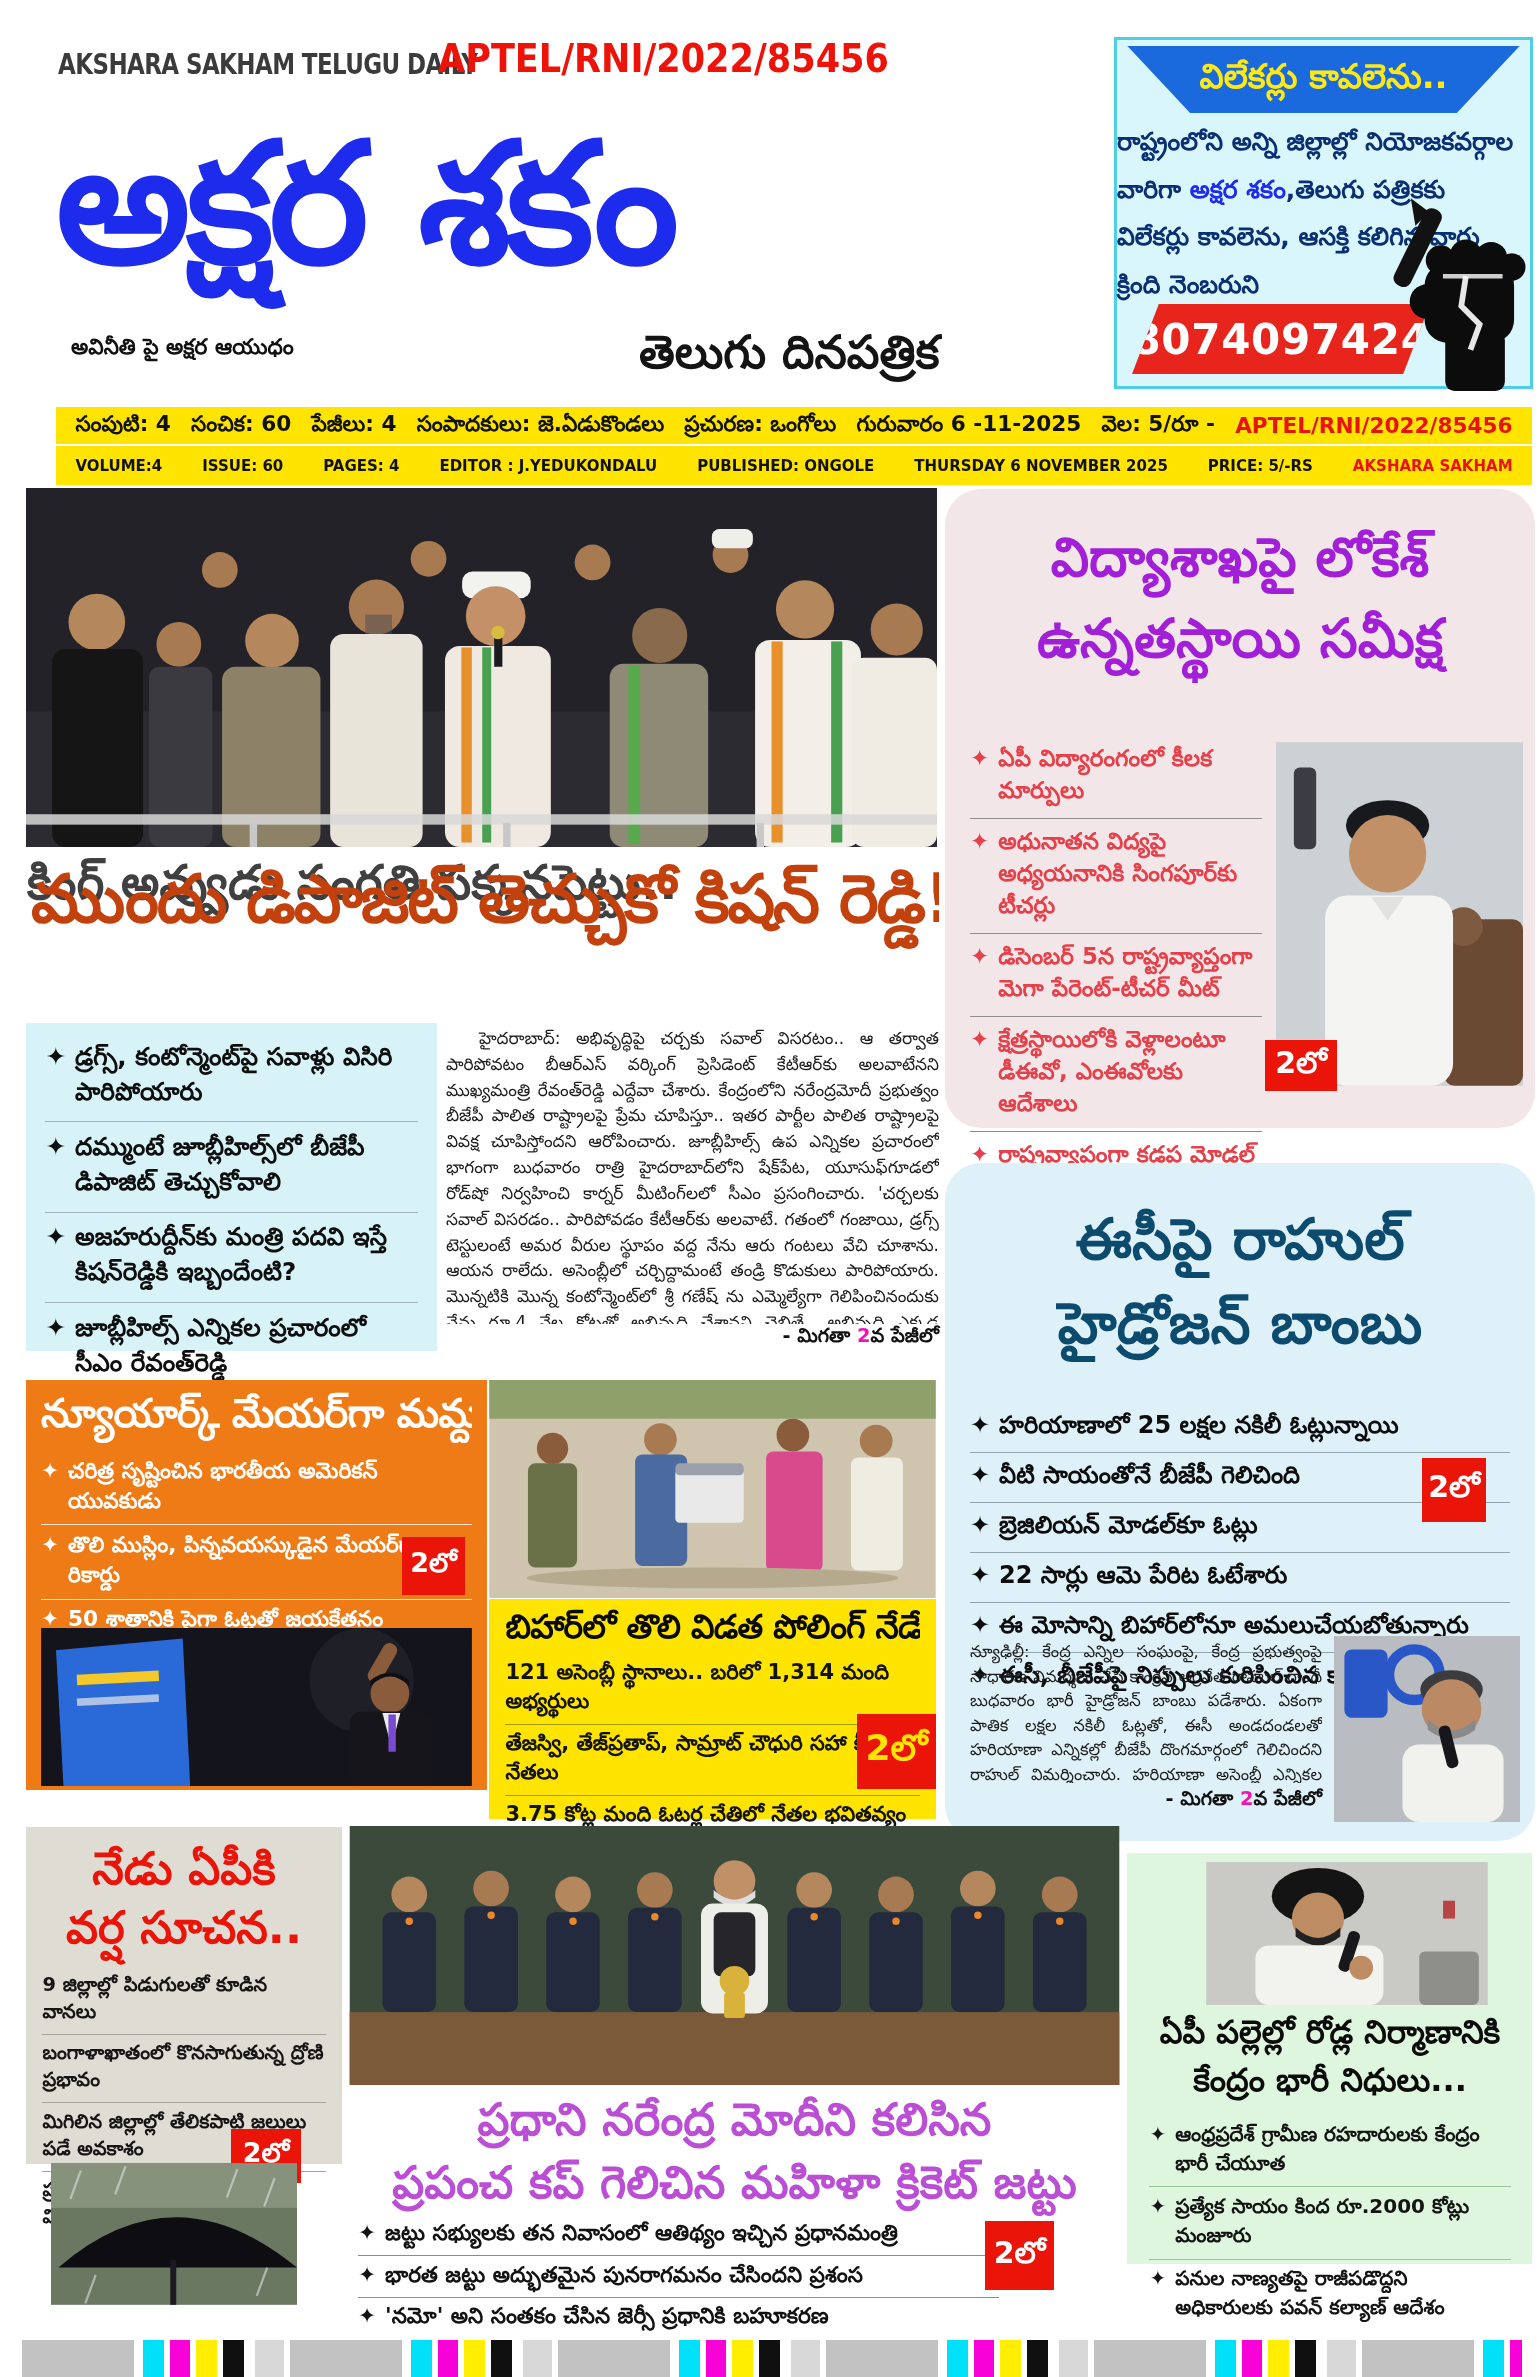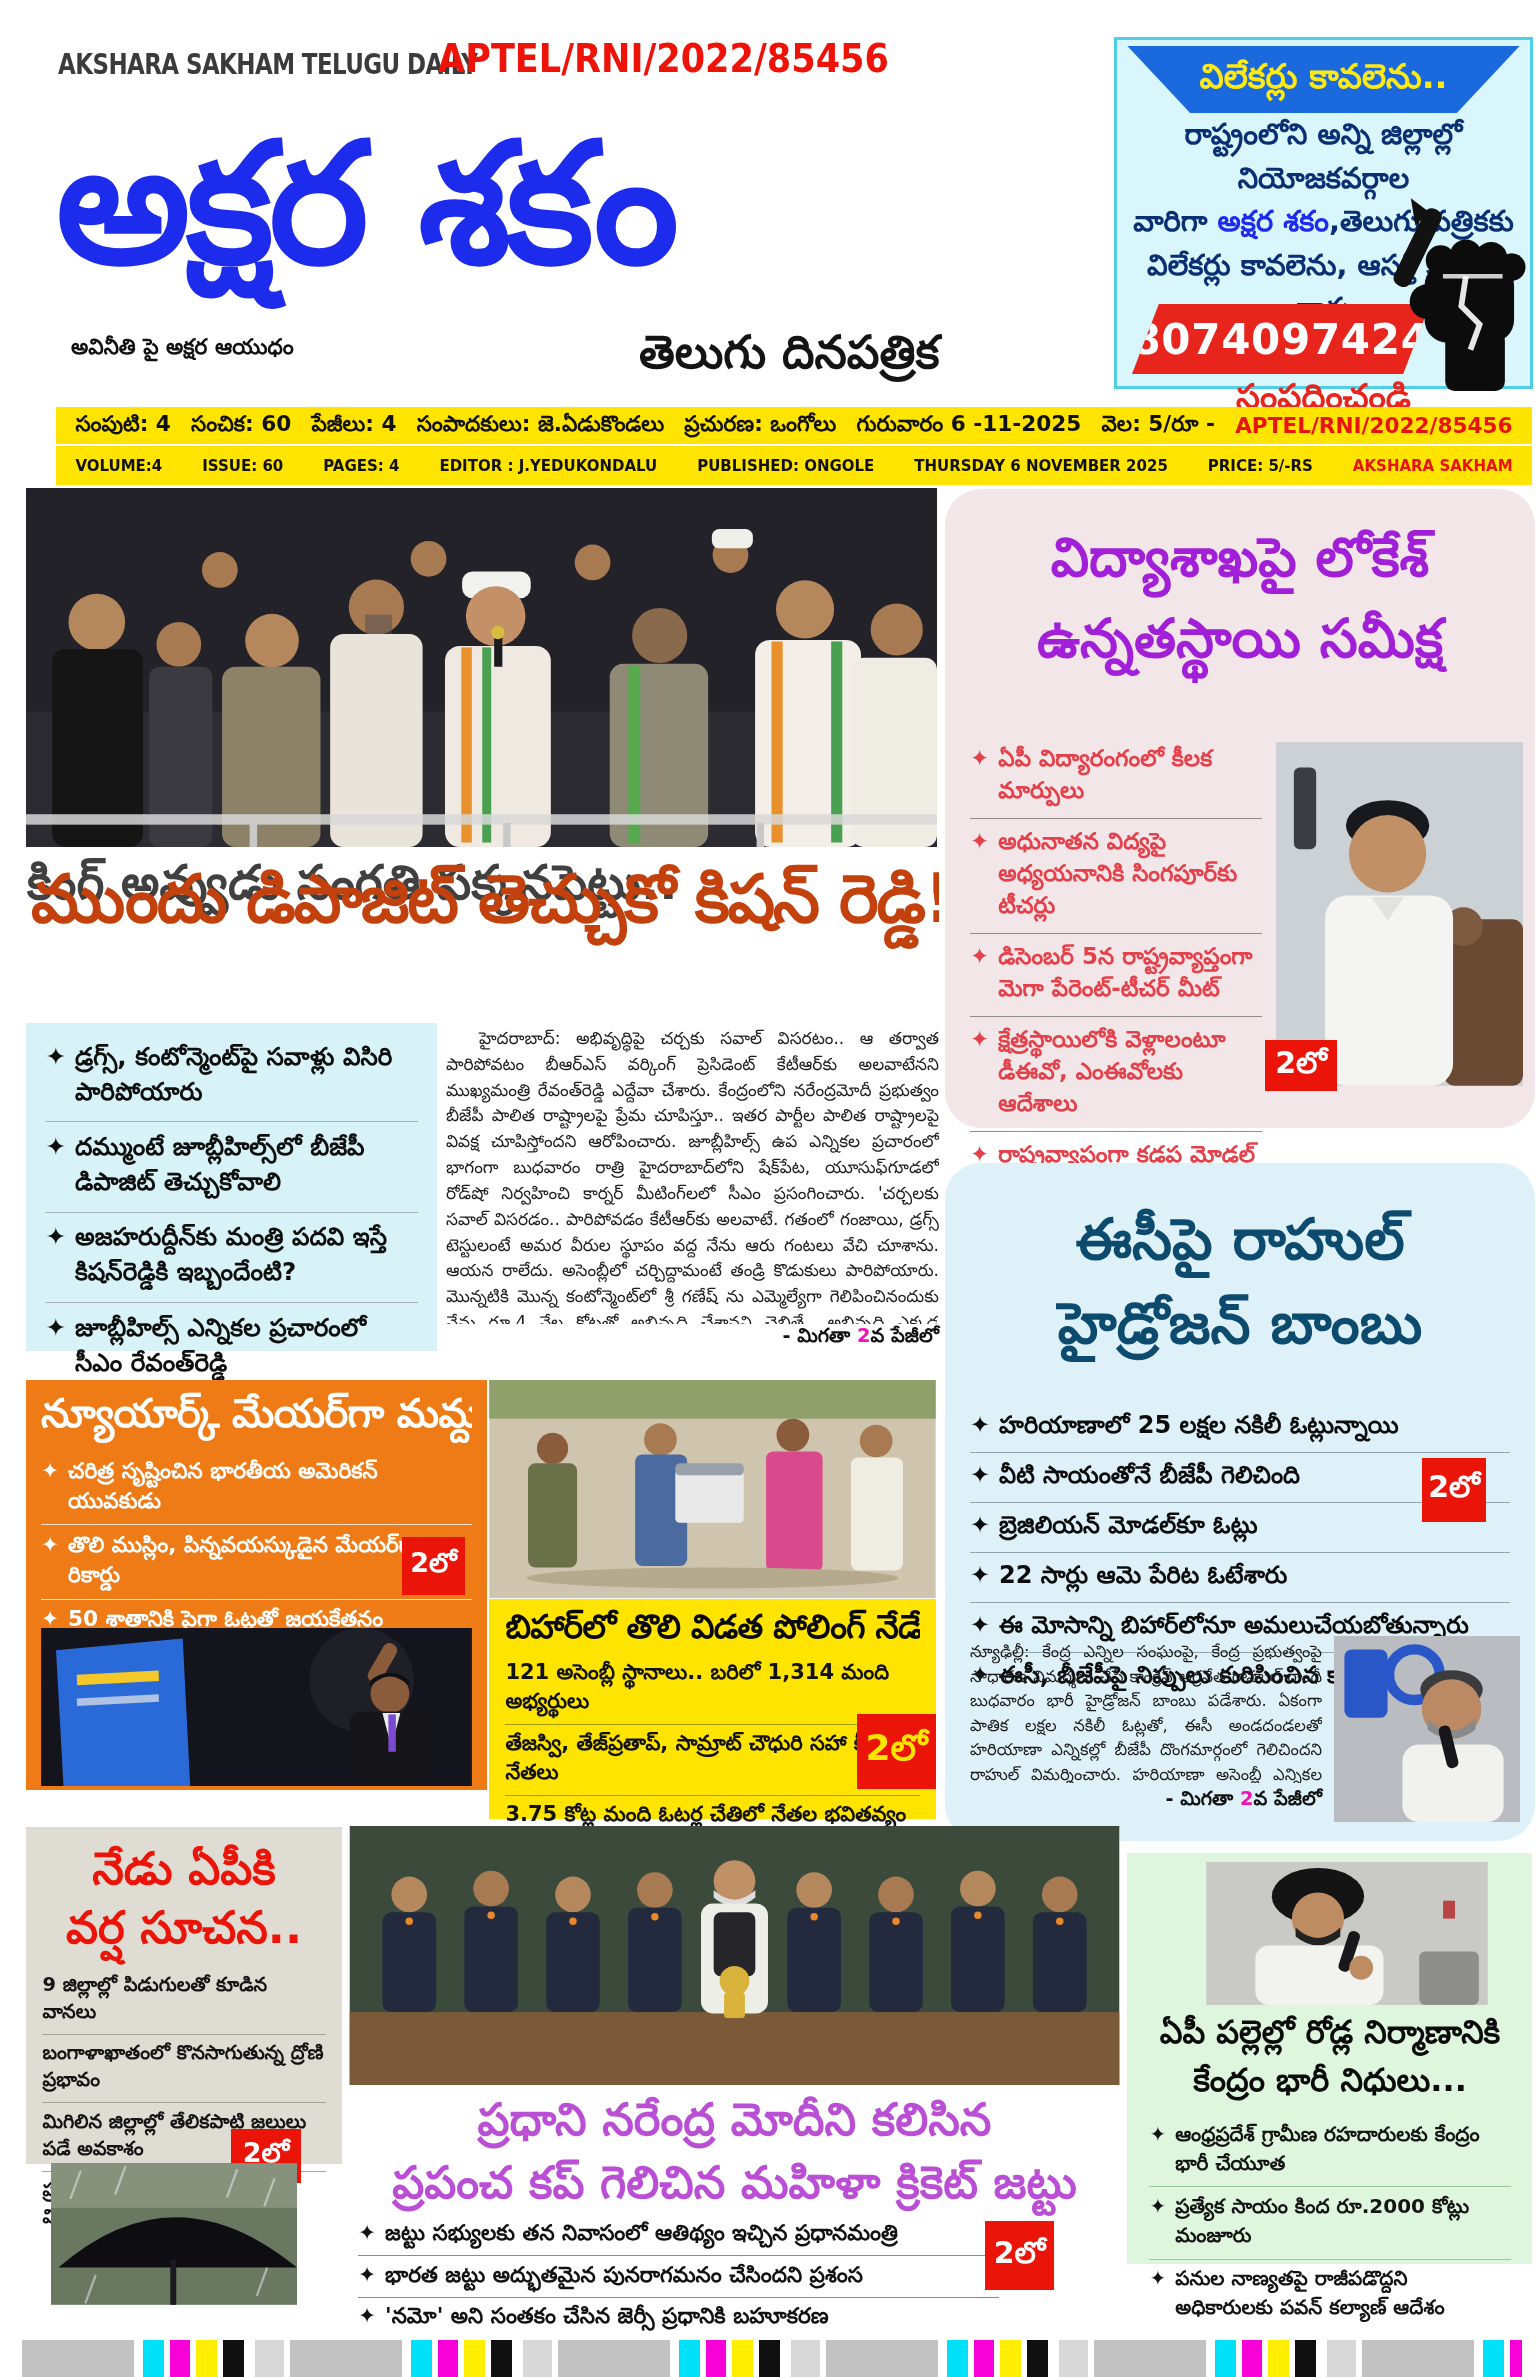--- a/index.html
+++ b/index.html
@@ -15,21 +15,21 @@
            transform:scaleX(.9);transform-origin:left;}
   .mast-te{left:56px;top:75px;width:1040px;height:298px;display:flex;align-items:center;
            font-size:168px;font-weight:900;color:#1c2bec;letter-spacing:-4.5px;overflow:hidden;}
   .tagline{left:71px;top:334px;font-size:21.6px;font-weight:700;color:#101010;}
   .subtitle{left:639px;top:325px;font-size:46px;font-weight:900;color:#141414;}
 
   
   .recruit{left:1114px;top:37px;width:419px;height:352px;background:#d8f6fb;border:3px solid #4ecfe6;box-sizing:border-box;}
   .r-head{margin:6px 10.4px 0;height:67px;background:#1a6ade;display:flex;align-items:center;justify-content:center;
           clip-path:polygon(0 0,100% 0,84% 100%,16% 100%);color:#ffe910;font-size:34px;font-weight:900;}
-  .r-line{text-align:center;color:#0a2f73;font-weight:800;font-size:29px;line-height:1.5;margin-top:0;}
+  .r-line{color:#0a2f73;font-weight:800;font-size:25px;line-height:1.5;margin-top:10px;}
   .r-brand{color:#1c2bec;}
   .r-cta{text-align:center;color:#e8251c;font-weight:900;font-size:34px;margin-top:1.5px;}
   .phone-banner{position:absolute;left:15px;bottom:12px;width:298px;height:70px;background:#e8251c;
                 clip-path:polygon(9% 0,100% 0,91% 100%,0 100%);display:flex;align-items:center;justify-content:center;
                 color:#fff;font-size:42px;font-weight:900;letter-spacing:0.7px;}
   .fist{position:absolute;right:0px;bottom:-4.5px;width:142px;height:195px;}
 
   
   .infobar{left:56px;top:407px;width:1476px;height:78px;background:#ffe400;box-sizing:border-box;}
   .info-row{height:39px;display:flex;align-items:center;justify-content:space-between;padding:0 19.4px;

